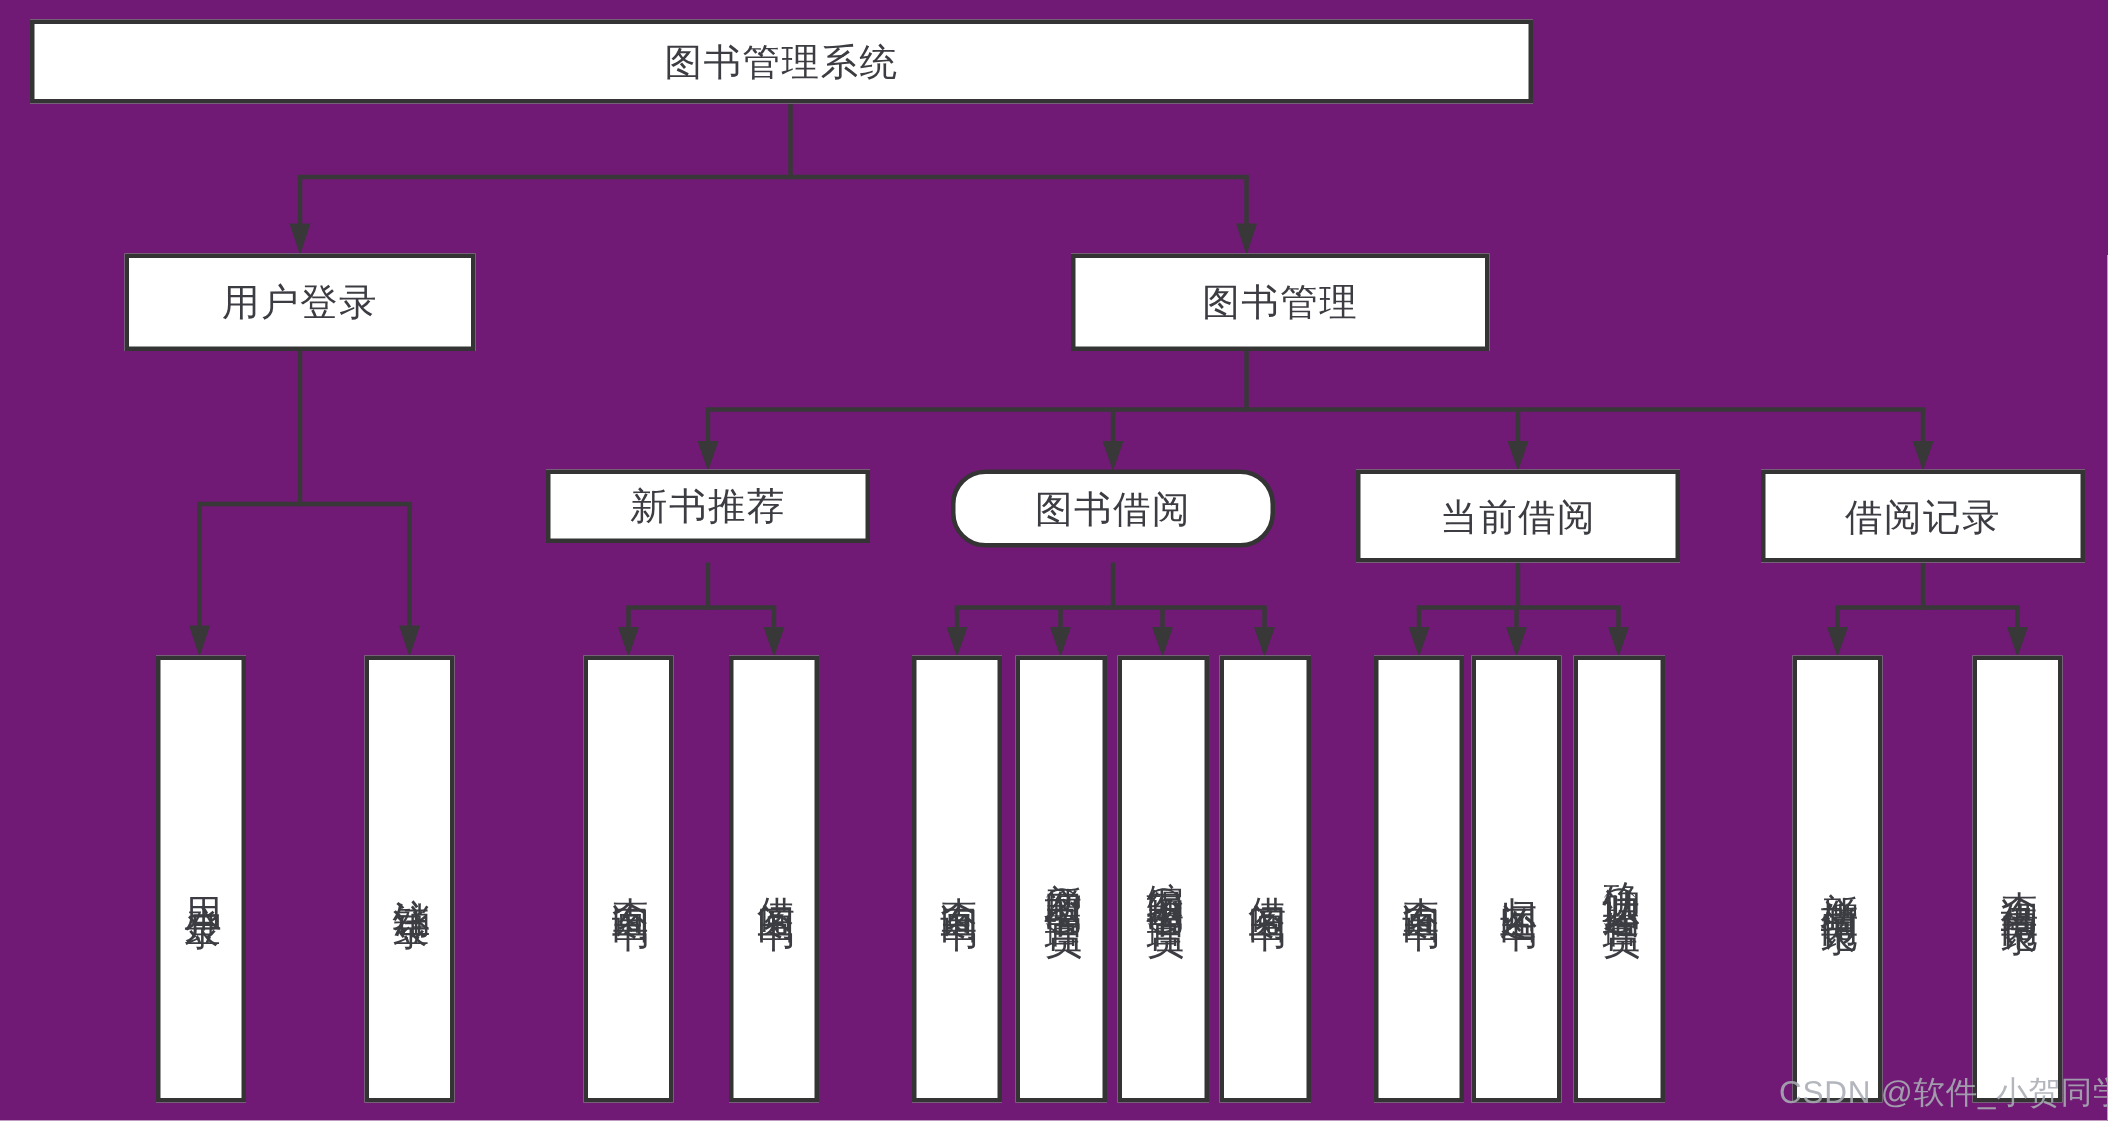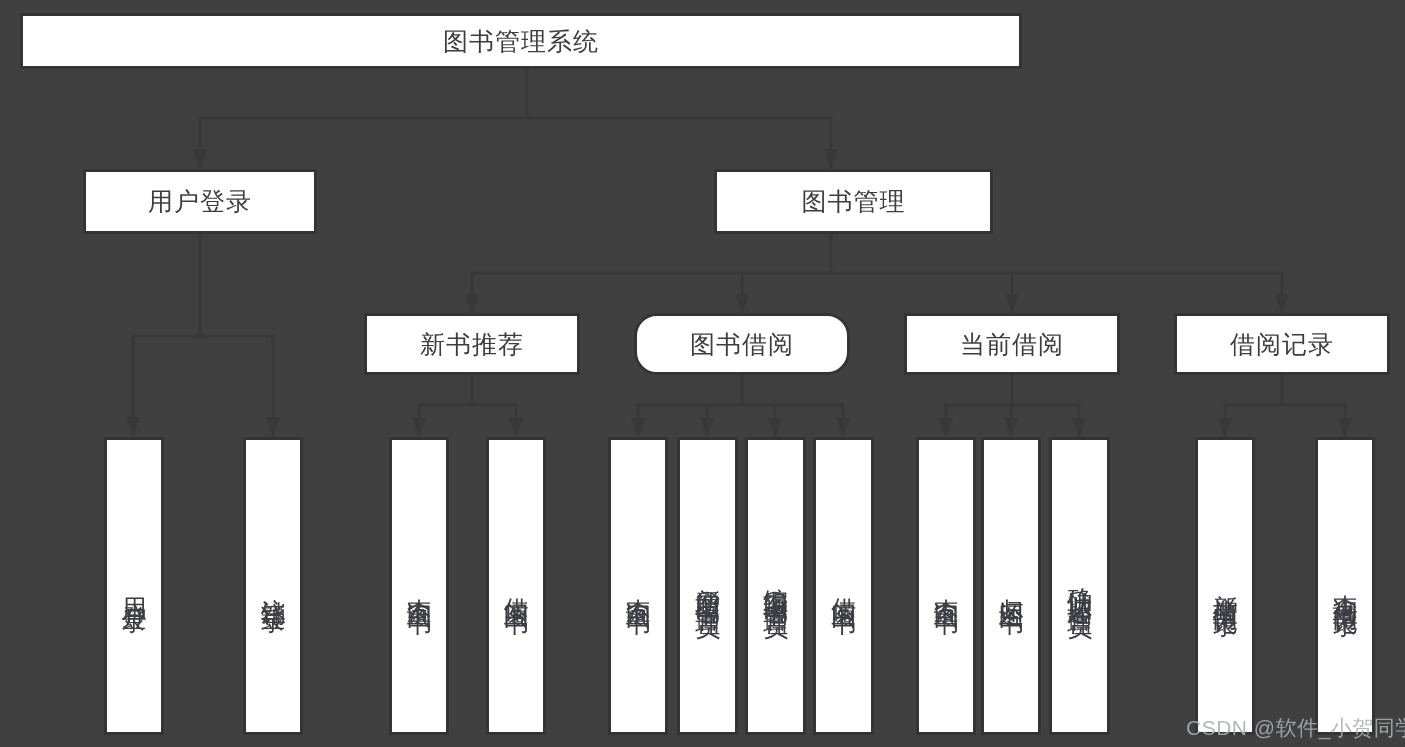--- a/index.html
+++ b/index.html
@@ -5,21 +5,21 @@
   html, body {
     margin: 0;
     padding: 0;
     background: #ffffff;
     font-family: "Liberation Sans", "DejaVu Sans", sans-serif;
   }
   .canvas {
     position: relative;
     width: 1405px;
     height: 747px;
-    background: #404040;
+    background: #701a75;
     overflow: hidden;
   }
   svg.wires {
     position: absolute;
     left: 0;
     top: 0;
     pointer-events: none;
   }
   .box {
     position: absolute;
@@ -43,22 +43,22 @@
     line-height: 1.1;
     letter-spacing: 4px;
     white-space: nowrap;
   }
   
   .n-root  { left: 20px;  top: 13px;  width: 1002px; height: 56px; }
   
   .n-l2a   { left: 83px;  top: 169px; width: 234px;  height: 65px; }
   .n-l2b   { left: 714px; top: 169px; width: 279px;  height: 65px; }
   
-  .n-l3a   { left: 364px;  top: 313px; width: 216px; height: 62px; }
-  .n-l3b   { left: 634px;  top: 313px; width: 216px; height: 62px; border-radius: 23px; }
+  .n-l3a   { left: 364px;  top: 313px; width: 216px; height: 49px; }
+  .n-l3b   { left: 634px;  top: 313px; width: 216px; height: 52px; border-radius: 23px; }
   .n-l3c   { left: 904px;  top: 313px; width: 216px; height: 62px; }
   .n-l3d   { left: 1174px; top: 313px; width: 216px; height: 62px; }
   
   .leaf { top: 437px; height: 298px; }
   .lf-01 { left: 104px;  width: 60px; }
   .lf-02 { left: 243px;  width: 60px; }
   .lf-03 { left: 389px;  width: 60px; }
   .lf-04 { left: 486px;  width: 60px; }
   .lf-05 { left: 608px;  width: 60px; }
   .lf-06 { left: 677px;  width: 61px; }

